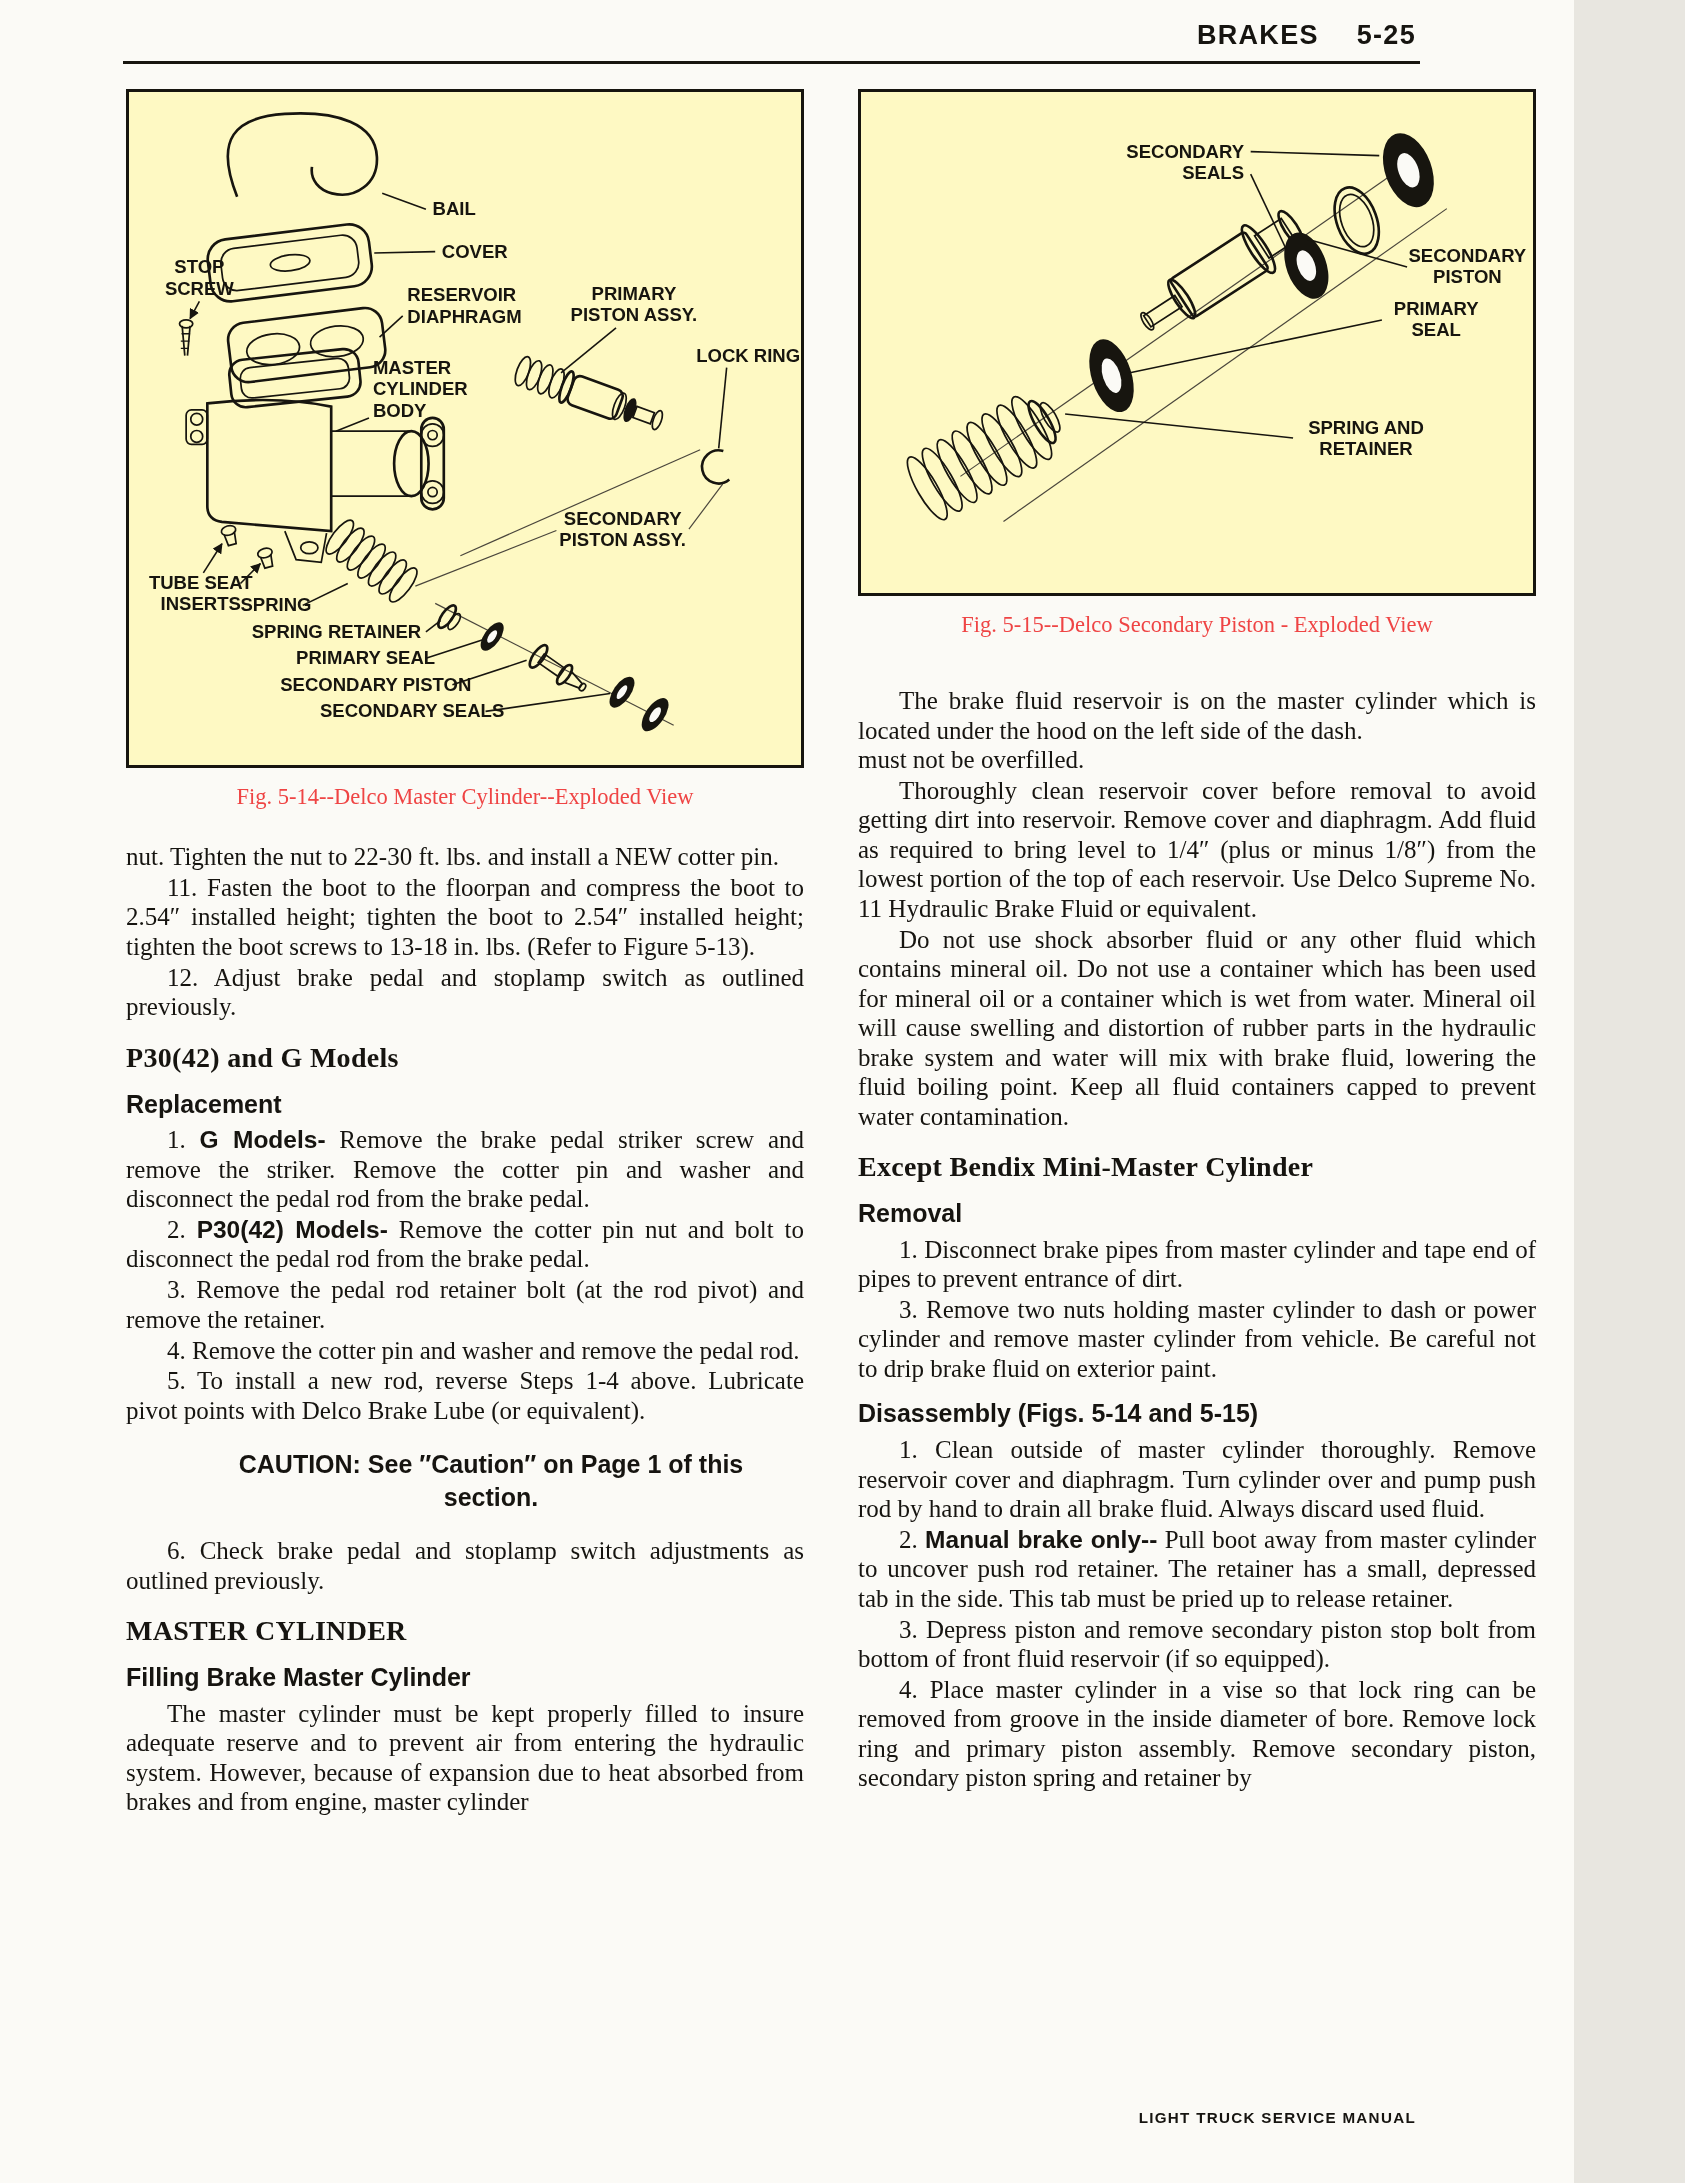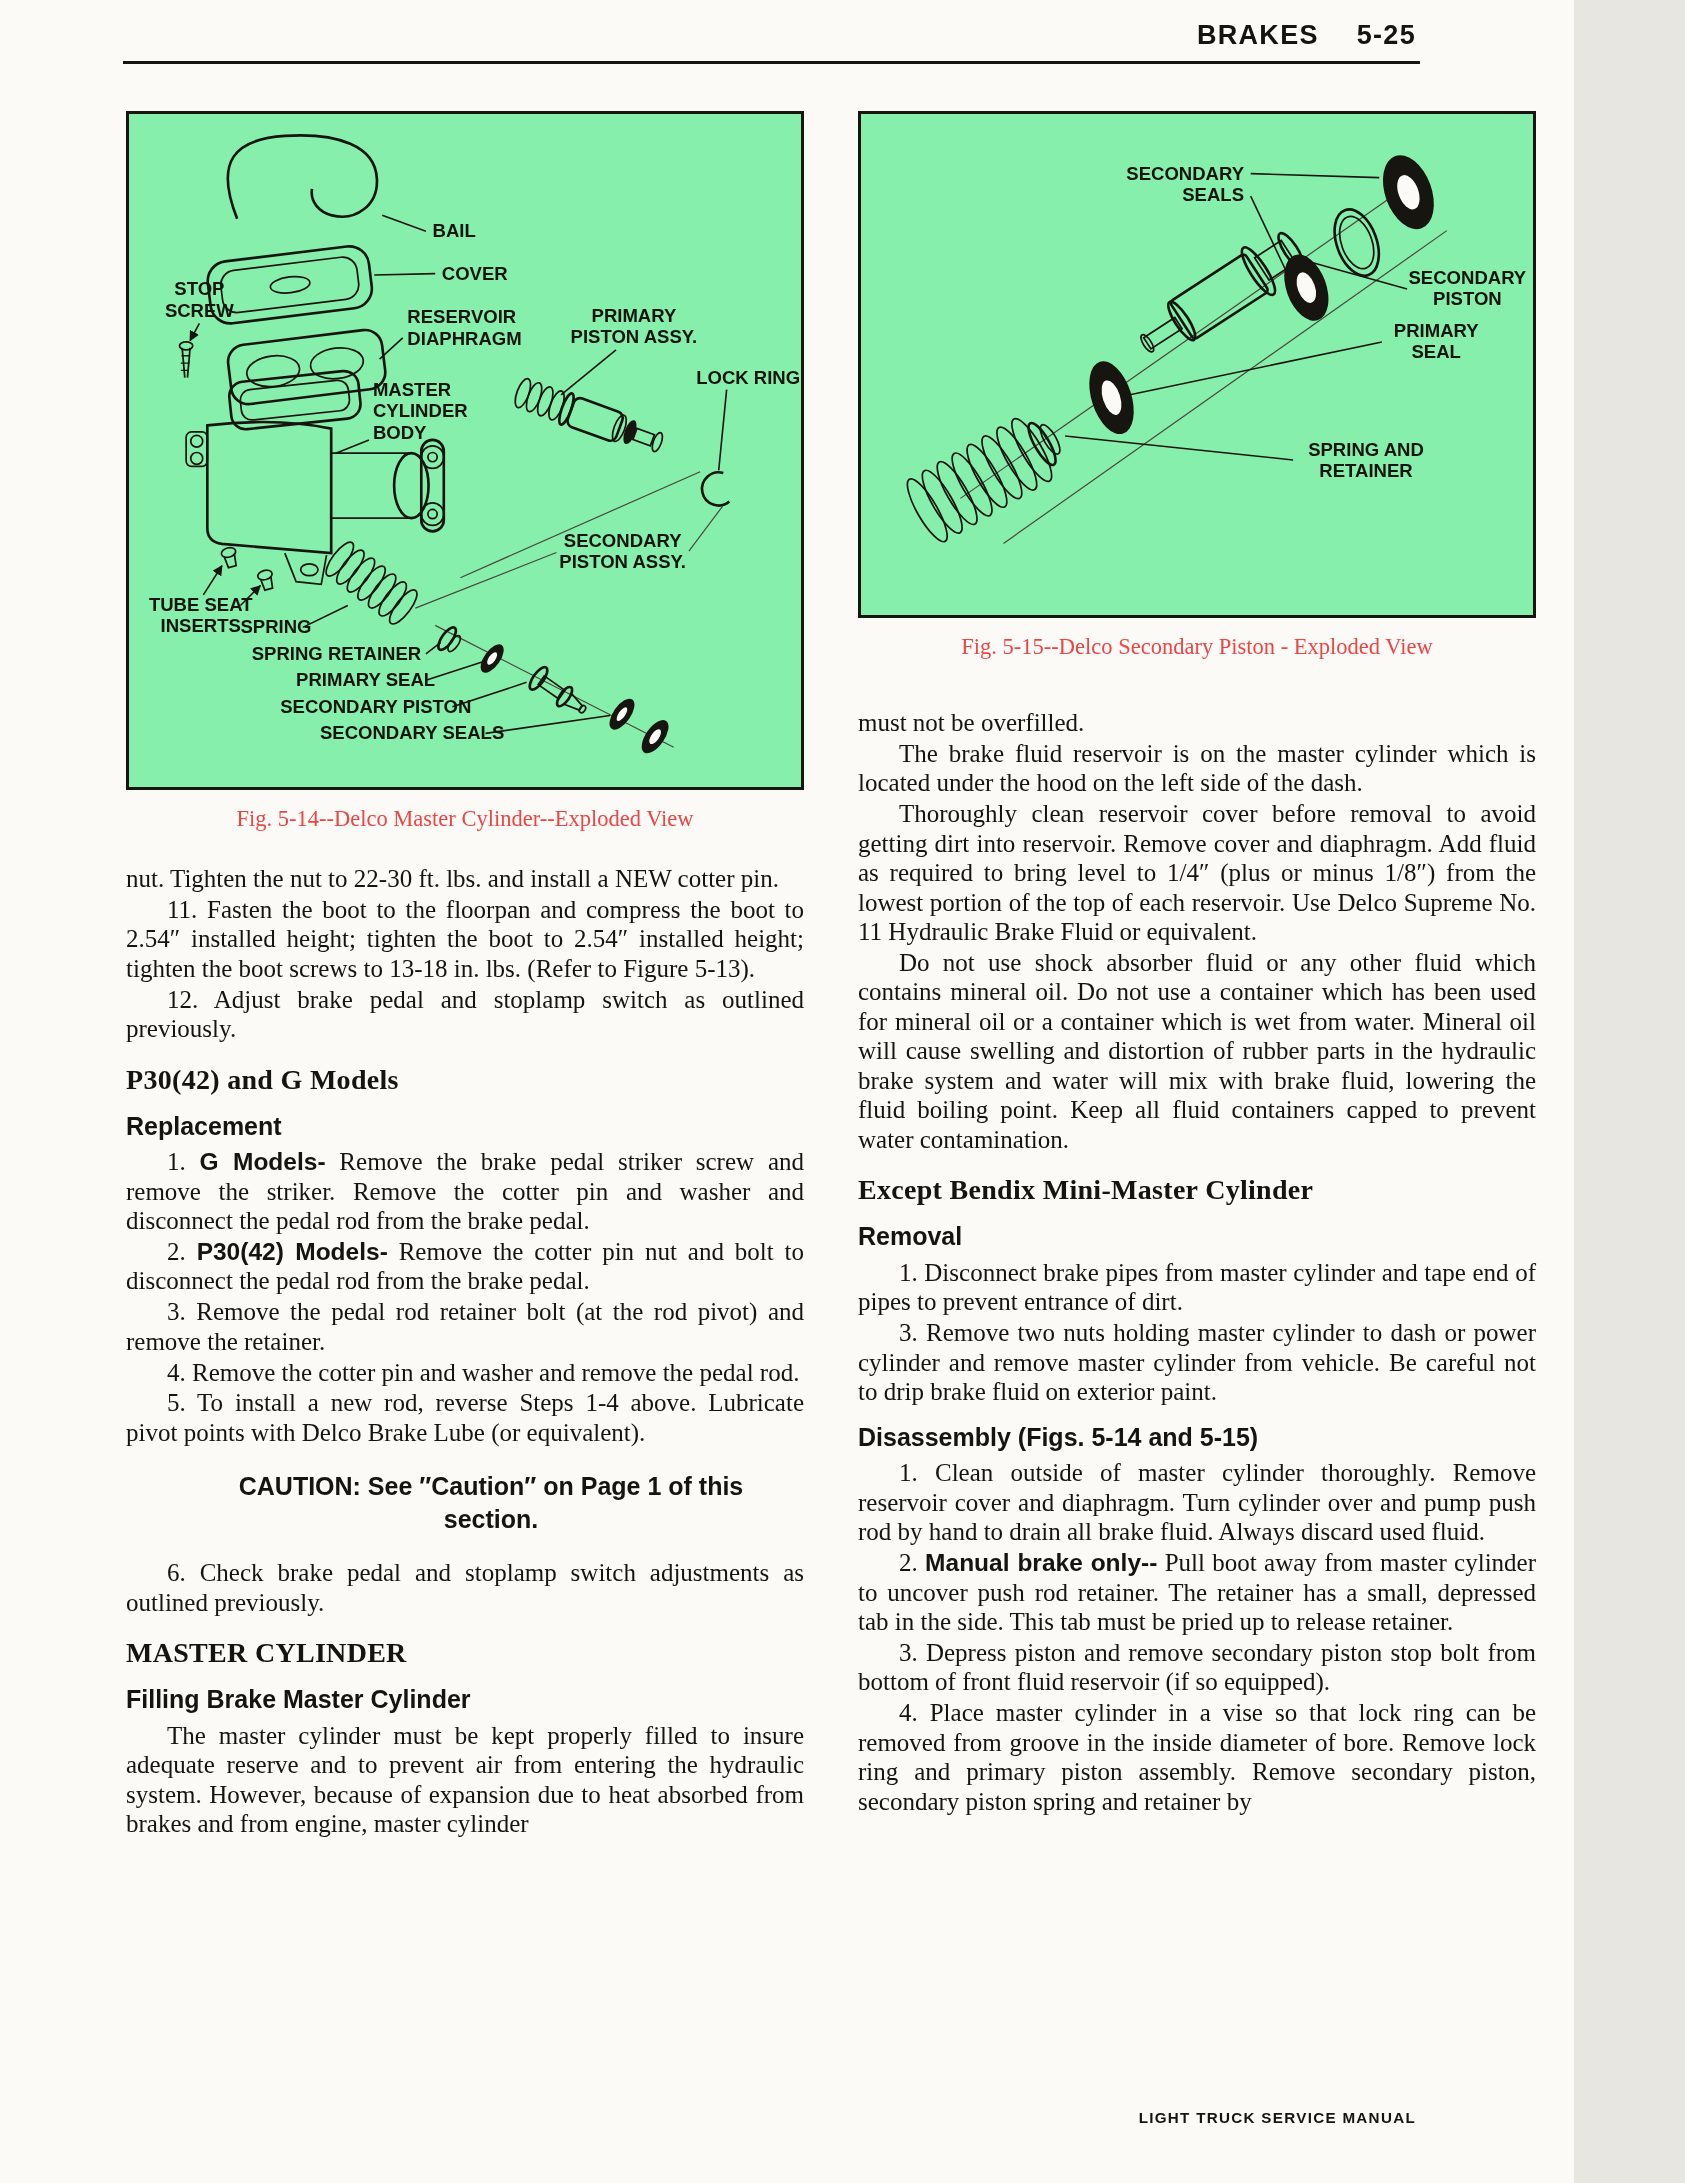--- a/index.html
+++ b/index.html
@@ -8,21 +8,21 @@
   .page { position:relative; width:1574px; height:2183px; background:#fbfaf6; overflow:hidden; }
 
   .header-text { position:absolute; top:20px; right:158px; display:flex; gap:38px;
                  font-family:"Liberation Sans", sans-serif; font-weight:bold; font-size:27px; letter-spacing:1.3px; }
   .rule { position:absolute; top:61px; left:123px; right:154px; height:3.3px; background:#17150f; }
 
   .col { position:absolute; top:89px; width:678px; }
   .col-left  { left:126px; }
   .col-right { left:858px; }
 
-  .figbox { border:3.3px solid #17150f; background:#86efac; width:100%;margin-top:22px; }
+  .figbox { border:3.3px solid #17150f; background:#fef9c3; width:100%; }
   .figbox.f14 { height:679px; }
   .figbox.f15 { height:507px; }
   .figbox svg { display:block; width:100%; height:100%; }
   .figcaption { text-align:center; font-size:22.5px; margin-top:16px; color:#ef4444; }
 
   .body-text { text-align:justify; }
   .bt-left  { margin-top:32px; }
   .bt-right { margin-top:48px; }
 
   p.body { font-size:25px; line-height:29.5px; }
@@ -310,22 +310,22 @@
           <text class="fl" x="868" y="336" text-anchor="middle">PRIMARY</text>
           <text class="fl" x="868" y="368" text-anchor="middle">SEAL</text>
           <text class="fl" x="762" y="516" text-anchor="middle">SPRING AND</text>
           <text class="fl" x="762" y="548" text-anchor="middle">RETAINER</text>
         </svg>
       </div>
       <figcaption class="figcaption">Fig. 5-15--Delco Secondary Piston - Exploded View</figcaption>
     </figure>
 
     <div class="body-text bt-right">
+      <p class="body indent space">The brake fluid reservoir is on the master cylinder which is located under the hood on the left side of the dash.</p>
       <p class="body">must not be overfilled.</p>
-      <p class="body indent space">The brake fluid reservoir is on the master cylinder which is located under the hood on the left side of the dash.</p>
       <p class="body indent space">Thoroughly clean reservoir cover before removal to avoid getting dirt into reservoir. Remove cover and diaphragm. Add fluid as required to bring level to 1/4″ (plus or minus 1/8″) from the lowest portion of the top of each reservoir. Use Delco Supreme No. 11 Hydraulic Brake Fluid or equivalent.</p>
       <p class="body indent space">Do not use shock absorber fluid or any other fluid which contains mineral oil. Do not use a container which has been used for mineral oil or a container which is wet from water. Mineral oil will cause swelling and distortion of rubber parts in the hydraulic brake system and water will mix with brake fluid, lowering the fluid boiling point. Keep all fluid containers capped to prevent water contamination.</p>
 
       <h2 class="sec">Except Bendix Mini-Master Cylinder</h2>
       <h3 class="sub">Removal</h3>
 
       <p class="body indent">1. Disconnect brake pipes from master cylinder and tape end of pipes to prevent entrance of dirt.</p>
       <p class="body indent space">3. Remove two nuts holding master cylinder to dash or power cylinder and remove master cylinder from vehicle. Be careful not to drip brake fluid on exterior paint.</p>
 
       <h3 class="sub">Disassembly (Figs. 5-14 and 5-15)</h3>

